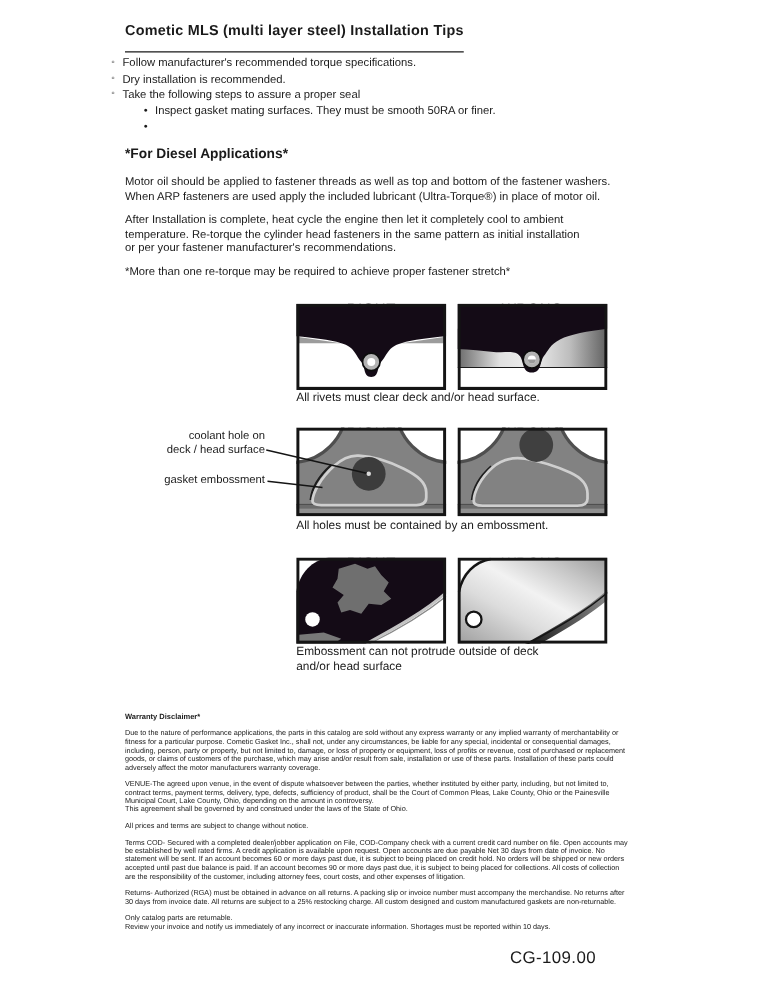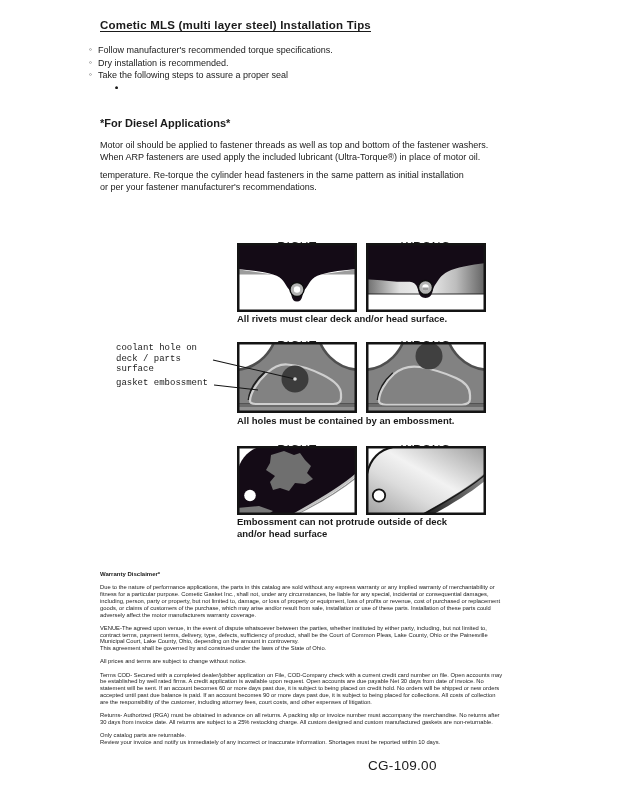--- a/index.html
+++ b/index.html
@@ -2,69 +2,71 @@
 <html><head>
 <meta charset="utf-8">
 <style>
   html,body{margin:0;padding:0;background:#ffffff;}
   .page{
     position:relative;width:618px;height:800px;background:#fff;
     font-family:"Liberation Sans",sans-serif;color:#1a1a1a;overflow:hidden;
   }
   .doc-title{
     position:absolute;left:100px;top:19px;font-size:11.5px;font-weight:bold;
-    letter-spacing:.2px;border-bottom:1.3px solid #1a1a1a;padding-bottom:0;
+    letter-spacing:.2px;border-bottom:1.3px solid #1a1a1a;padding-bottom:10px;
     display:inline-block;white-space:nowrap;
   }
   .tips{position:absolute;left:89px;top:44px;font-size:9px;line-height:12.7px;white-space:nowrap;}
   .tip{position:relative;padding-left:9px;}
   .tip .marker{position:absolute;left:0;top:0;font-size:8px;}
   .tip.sub{margin-left:26px;}
   .tip.sub .marker{font-size:9px;}
   .diesel{position:absolute;left:100px;top:117px;width:445px;font-size:9px;line-height:11.7px;}
   .diesel-heading{font-size:11px;font-weight:bold;line-height:13px;margin:0 0 10px 0;}
   .dpara{margin:0 0 6.5px 0;white-space:nowrap;}
   .dnote{margin-top:1.5px;white-space:nowrap;}
   .fig-label{position:absolute;width:120px;text-align:center;font-size:12px;letter-spacing:.4px;margin-top:12px;}
   .panel{position:absolute;width:120px;}
   .panel svg{display:block;}
-  .fig-caption{position:absolute;left:237px;font-size:9.5px;line-height:11.5px;white-space:nowrap;font-weight:bold;}
-  .ann{position:absolute;left:116px;width:96px;font-size:9px;line-height:10.5px;font-family:Liberation Mono, monospace;}
+  .fig-caption{position:absolute;left:237px;font-size:9.5px;line-height:11.5px;white-space:nowrap;}
+  .ann{position:absolute;left:116px;width:96px;text-align:right;font-size:9px;line-height:10.5px;}
   .overlay{position:absolute;left:0;top:338px;pointer-events:none;}
   .legal{position:absolute;left:100px;top:571px;width:470px;font-size:5.8px;line-height:6.9px;white-space:nowrap;}
   .legal-heading{font-size:6px;font-weight:bold;margin:0 0 6px 0;}
   .lpara{margin:0 0 6.2px 0;}
   .lpara.tight{margin:0;}
-  .doc-code{position:absolute;left:368px;top:758px;font-size:13.5px;letter-spacing:.3px;}
+  .doc-code{position:absolute;left:408px;top:758px;font-size:13.5px;letter-spacing:.3px;}
 </style>
 </head>
 <body>
 
 <div class="page">
 
   <div class="doc-title">Cometic MLS (multi layer steel) Installation Tips</div>
 
   <div class="tips">
     <div class="tip"><span class="marker">◦</span><span>Follow manufacturer's recommended torque specifications.</span></div>
     <div class="tip"><span class="marker">◦</span><span>Dry installation is recommended.</span></div>
     <div class="tip"><span class="marker">◦</span><span>Take the following steps to assure a proper seal</span></div>
-    <div class="tip sub"><span class="marker">•</span></div>
+    <div class="tip sub"><span class="marker">•</span><span>Inspect gasket mating surfaces.  They must be smooth 50RA or finer.</span></div>
     <div class="tip sub"><span class="marker">•</span></div>
   </div>
 
   <div class="diesel">
     <div class="diesel-heading">*For Diesel Applications*</div>
     <div class="dpara">
       <div>Motor oil should be applied to fastener threads as well as top and bottom of the fastener washers.</div>
       <div>When ARP fasteners are used apply the included lubricant (Ultra-Torque®) in place of motor oil.</div>
     </div>
     <div class="dpara">
+      <div>After Installation is complete, heat cycle the engine then let it completely cool to ambient</div>
       <div>temperature. Re-torque the cylinder head fasteners in the same pattern as initial installation</div>
       <div>or per your fastener manufacturer's recommendations.</div>
     </div>
+    <div class="dnote">*More than one re-torque may be required to achieve proper fastener stretch*</div>
   </div>
 
   <div class="fig-label" style="left:237px;top:228px;">RIGHT</div>
   <div class="fig-label" style="left:366px;top:228px;">WRONG</div>
 
   <div class="panel" style="left:237px;top:243px;">
     <svg width="120" height="69" viewBox="0 0 120 69">
       <rect x="0" y="0" width="120" height="69" fill="#ffffff"></rect>
       <polygon points="2,26.5 36,31.5 2,31.5" fill="#9c9c9c"></polygon>
       <polygon points="118,26.5 84,31.5 118,31.5" fill="#9c9c9c"></polygon>
@@ -98,21 +100,21 @@
     </svg>
   </div>
 
   <div class="fig-caption" style="top:313px;">All rivets must clear deck and/or head surface.</div>
 
   <div class="fig-label" style="left:237px;top:327px;">RIGHT</div>
   <div class="fig-label" style="left:366px;top:327px;">WRONG</div>
 
   <div class="ann" style="top:343px;">
     <div>coolant hole on</div>
-    <div>deck / parts surface</div>
+    <div>deck / head surface</div>
   </div>
   <div class="ann" style="top:378px;">gasket embossment</div>
 
   <div class="panel" style="left:237px;top:342px;">
     <svg width="120" height="71" viewBox="0 0 120 71">
       <rect x="0" y="0" width="120" height="71" fill="#828282"></rect>
       <rect x="0" y="61.5" width="120" height="3.5" fill="#6b6b6b"></rect>
       <rect x="0" y="65" width="120" height="6" fill="#909090"></rect>
       <line x1="0" y1="61.5" x2="120" y2="61.5" stroke="#4a4a4a" stroke-width="0.8"></line>
       <circle cx="-4" cy="-16" r="44" fill="#ffffff" stroke="#4f4f4f" stroke-width="2.6"></circle>

